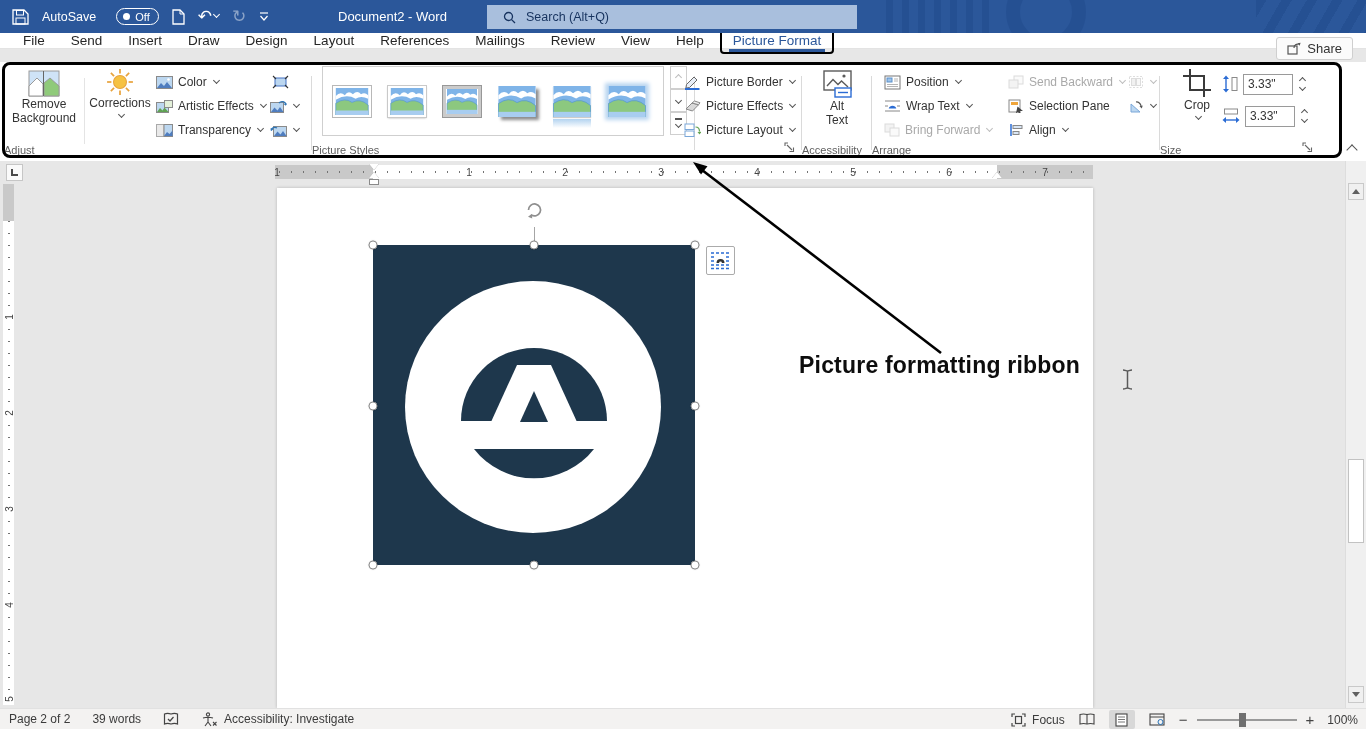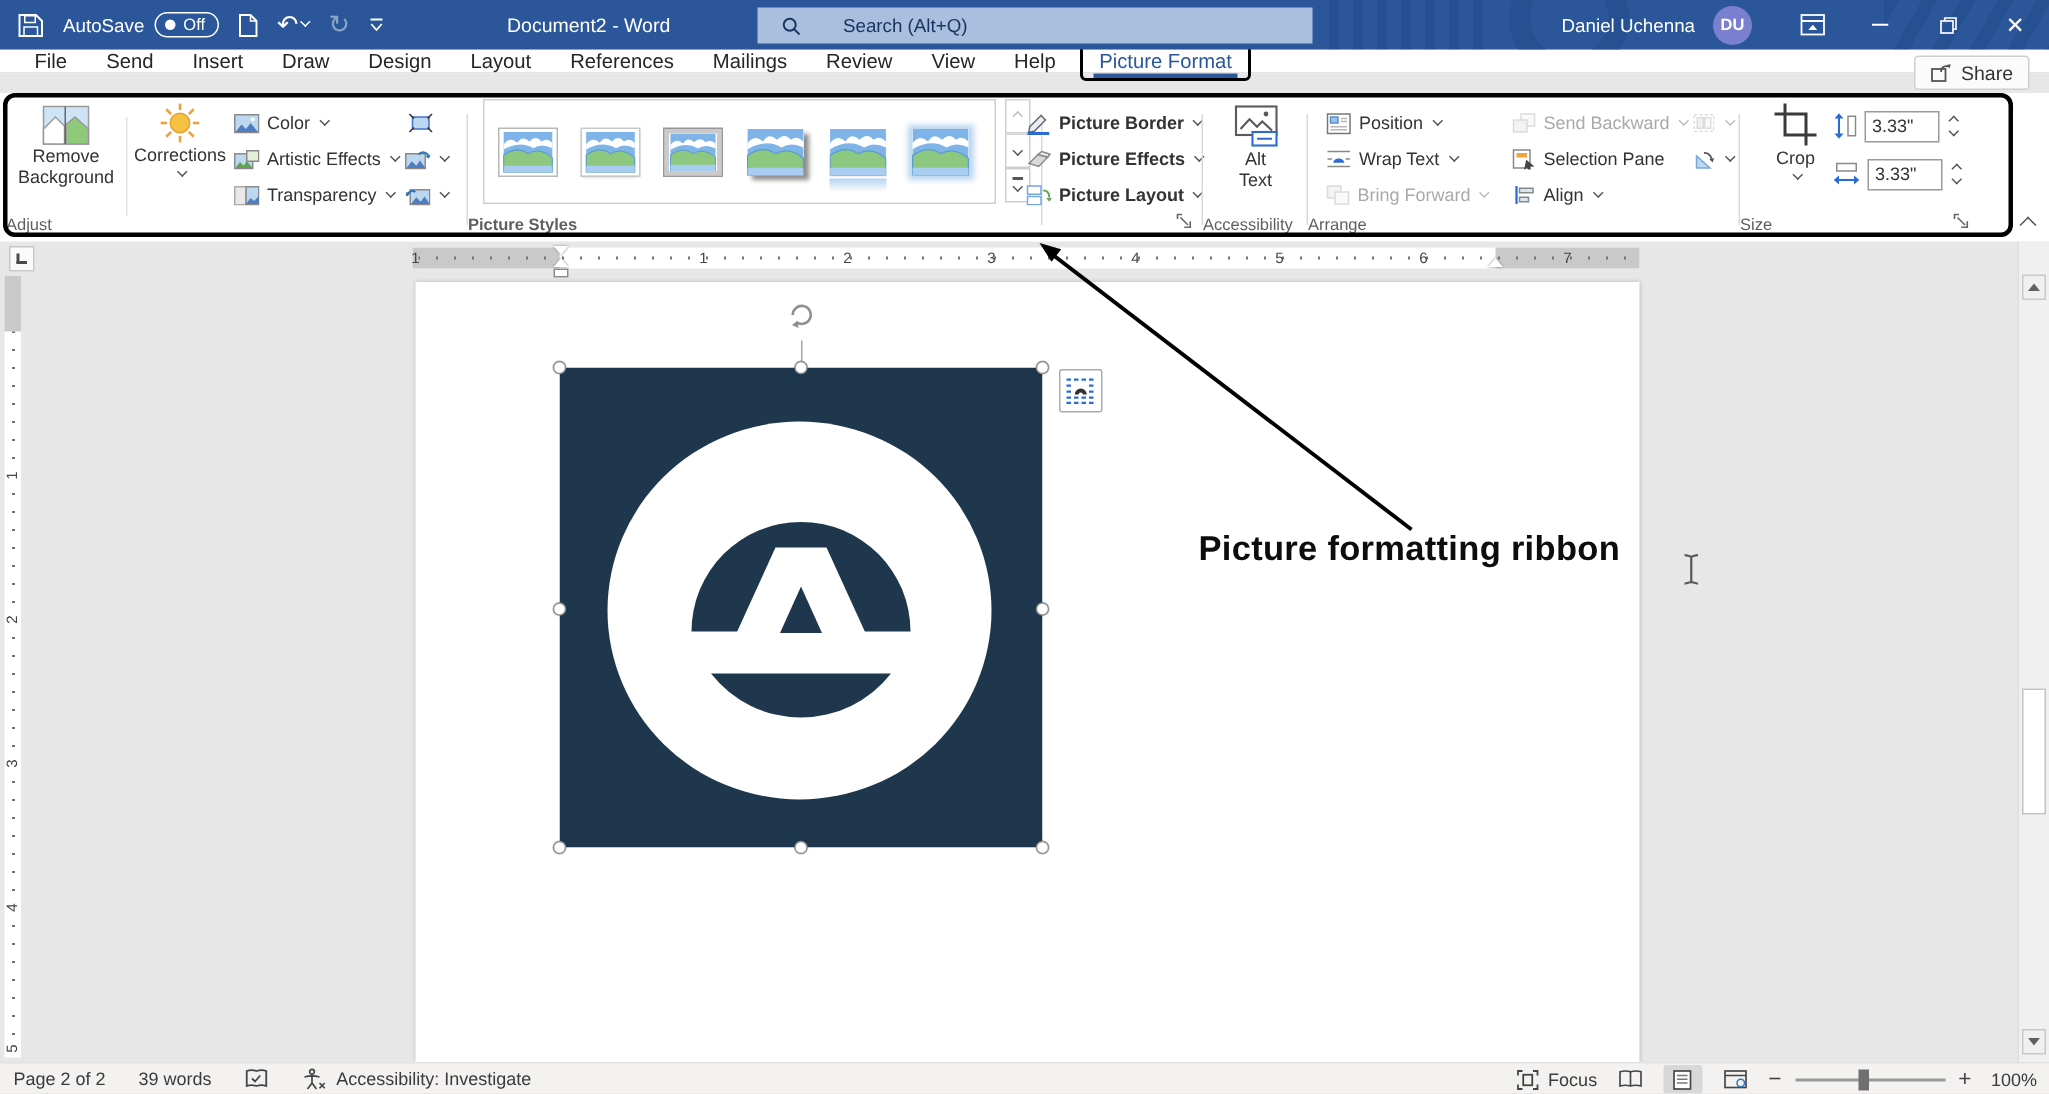--- a/index.html
+++ b/index.html
@@ -10,28 +10,28 @@
 
   
   .tb { position:absolute; left:0; top:0; width:1366px; height:33px; background:#2b579a; color:#fff; z-index:6; }
   .tb-deco { position:absolute; right:0; top:0; width:480px; height:33px; overflow:hidden; opacity:.65; pointer-events:none; }
   .deco-bars { position:absolute; left:0; top:0; width:110px; height:33px;
     background:repeating-linear-gradient(90deg,#234d8f 0 7px,transparent 7px 16px); }
   .deco-ring { position:absolute; left:120px; top:-28px; width:80px; height:80px; border:14px solid #234d8f; border-radius:50%; }
   .deco-diag { position:absolute; right:0; top:0; width:110px; height:33px;
     background:repeating-linear-gradient(120deg,#234d8f 0 9px,transparent 9px 22px); }
   .qat { position:absolute; left:12px; top:0; height:33px; display:flex; align-items:center; gap:13px; z-index:2; }
-  .autosave { display:flex; align-items:center; gap:7px; font-size:12.5px;justify-content:center; }
+  .autosave { display:flex; align-items:center; gap:20px; font-size:12.5px;justify-content:center; }
   .pill { display:flex; align-items:center; gap:5px; border:1.4px solid #fff; border-radius:9px; height:17px; padding:0 8px 0 6px; font-size:11px; }
   .pill-dot { width:7px; height:7px; border-radius:50%; background:#fff; }
   .qbtn { display:flex; align-items:center; }
   .undo-glyph { font-size:17px; line-height:1; }
   .dim { opacity:.45; }
   .tb-title { position:absolute; left:338px; top:0; height:33px; display:flex; align-items:center; font-size:13px; z-index:2; }
-  .search { position:absolute; left:505px; top:5px; width:370px; height:24px; background:#a9bfdd; display:flex; align-items:center; gap:28px; padding-left:16px; font-size:12.5px; color:#17335f; z-index:2; }
+  .search { position:absolute; left:487px; top:5px; width:370px; height:24px; background:#a9bfdd; display:flex; align-items:center; gap:10px; padding-left:16px; font-size:12.5px; color:#17335f; z-index:2; }
   .tb-right { position:absolute; right:0; top:0; height:33px; display:flex; align-items:center; z-index:2; }
   .user-name { font-size:12.5px; margin-right:12px; }
   .avatar { width:26px; height:26px; border-radius:50%; background:#7a7fd0; color:#fff; font-size:11px; font-weight:bold; display:flex; align-items:center; justify-content:center; margin-right:18px; }
   .winbtn { width:45px; height:33px; display:flex; align-items:center; justify-content:center; font-size:14px; }
 
   
   .tabrow { position:absolute; left:0; top:33px; width:1366px; height:16px; background:#fff; border-bottom:1px solid #e3e3e3; display:flex; align-items:center; padding-left:10px; font-size:13.5px; color:#262626; z-index:5; }
   .tab { padding:0 13px; height:29px; display:flex; align-items:center; }
   .tab-active { color:#2b579a; border:2.5px solid #000; border-radius:4px; height:26px; position:relative; margin-left:3px; padding:0 11px; }
   .tab-active::after { content:""; position:absolute; left:7px; right:7px; bottom:0; height:3px; background:#2b579a; }
@@ -165,43 +165,20 @@
         </svg>
     </span>
   </div>
   <div class="tb-title">Document2 - Word</div>
   <div class="search">
     <svg width="13" height="13" viewBox="0 0 13 13">
         <circle cx="5.5" cy="5.5" r="4" fill="none" stroke="#17335f" stroke-width="1.3"></circle>
         <line x1="8.6" y1="8.6" x2="12" y2="12" stroke="#17335f" stroke-width="1.3"></line>
       </svg>
     <span>Search (Alt+Q)</span>
-  </div>
-  <div class="tb-right">
-    <span class="user-name">Daniel Uchenna</span>
-    <span class="avatar">DU</span>
-    <span class="winbtn">
-      <svg width="17" height="15" viewBox="0 0 17 15">
-          <rect x="1" y="1" width="15" height="13" fill="none" stroke="#fff" stroke-width="1.2"></rect>
-          <line x1="1" y1="5" x2="16" y2="5" stroke="#fff" stroke-width="1.2"></line>
-          <path d="M8.5,7.5 l-3,3.5 h6 Z" fill="#fff"></path>
-        </svg>
-    </span>
-    <span class="winbtn">
-        <svg width="11" height="11">
-          <line x1="0" y1="5.5" x2="11" y2="5.5" stroke="#fff" stroke-width="1.2"></line>
-        </svg>
-      </span>
-    <span class="winbtn">
-      <svg width="12" height="12" viewBox="0 0 12 12">
-          <rect x="1" y="3" width="8" height="8" fill="none" stroke="#fff" stroke-width="1.1"></rect>
-          <path d="M3.5,3 V1 H11 V8.5 H9" fill="none" stroke="#fff" stroke-width="1.1"></path>
-        </svg>
-    </span>
-    <span class="winbtn" style="font-size:15px;">✕</span>
   </div>
 </div>
 
 <div class="tabrow">
   <span class="tab">File</span>
   <span class="tab">Send</span>
   <span class="tab">Insert</span>
   <span class="tab">Draw</span>
   <span class="tab">Design</span>
   <span class="tab">Layout</span>
@@ -304,21 +281,21 @@
           <path d="M4,12 l3.5,-4.5 3,3 2.5,-3.5 3.5,5 Z" fill="#4f7dbf"></path>
           <path d="M7,4 a4,4 0 0 0 -6,2.5" fill="none" stroke="#2e75b6" stroke-width="1.3"></path>
           <path d="M0.4,4.2 l1,2.8 2.2,-2 Z" fill="#2e75b6"></path>
         </svg>
       <span class="chv"></span>
     </div>
     <div class="glabel">Adjust</div>
     <div class="gdiv" style="left:307px;"></div>
   </div>
 
-  <div class="grp" style="left:312px; width:490px;font-weight:bold;">
+  <div class="grp" style="left:312px; width:490px;">
     <div class="gal">
       <div class="thumb t1">
           <div class="pic">
             <svg viewBox="0 0 36 30">
               <rect width="36" height="30" fill="#7fb4e8"></rect>
               <path d="M0,9 Q5,3 10,8 Q14,2 19,7 Q24,2 28,7 Q32,4 36,8 L36,12 Q28,8 22,12 Q12,6 0,13 Z" fill="#fff"></path>
               <path d="M0,30 L0,17 Q10,10 18,16 Q27,11 36,19 L36,30 Z" fill="#8cc87f" stroke="#5a9bd0" stroke-width="0.8"></path>
               <rect y="25" width="36" height="5" fill="#a8cdf0"></rect>
             </svg>
           </div>

